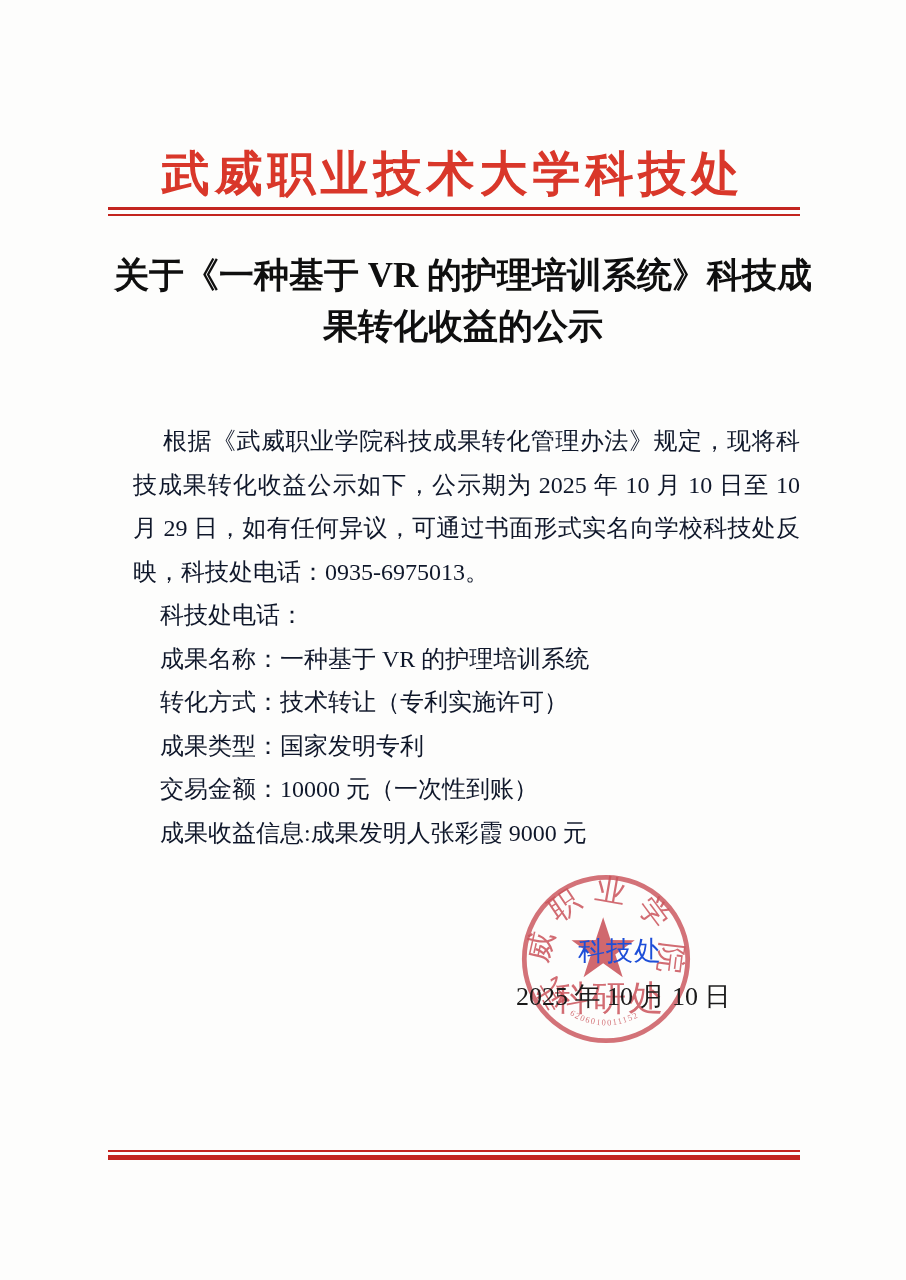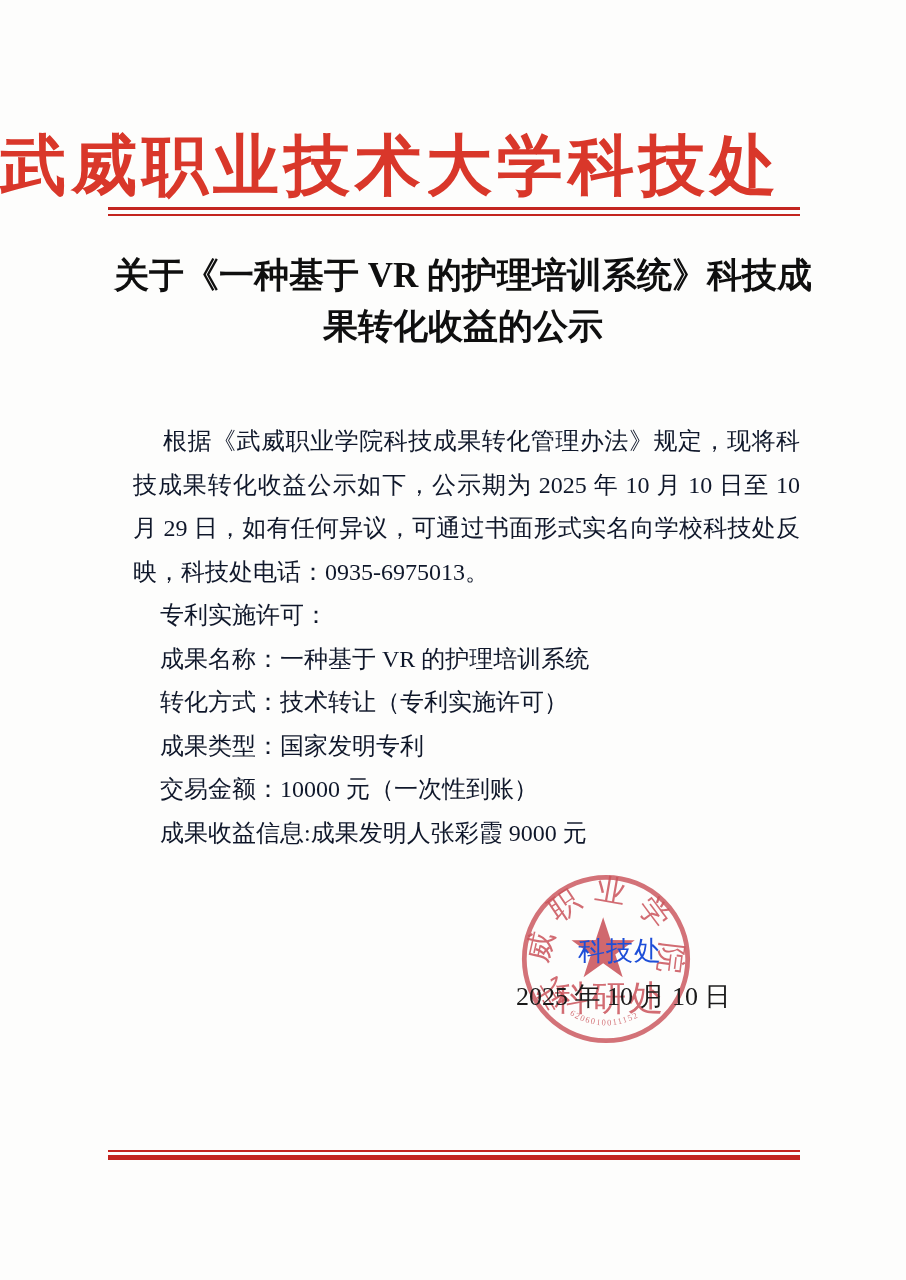--- a/index.html
+++ b/index.html
@@ -5,23 +5,23 @@
   html,body{margin:0;padding:0;background:#e8e8e8;}
   .page{
     position:relative;
     width:906px;height:1280px;
     background:#fdfdfc;
     overflow:hidden;
     font-family:"Liberation Serif","DejaVu Serif",serif;
     margin:0 auto;
   }
   .letterhead{
-    position:absolute;top:134px;left:0;width:100%;
-    text-align:left;white-space:nowrap;
-    font-size:66px;line-height:64px;font-weight:700;
+    position:absolute;top:142px;left:0;width:100%;
+    text-align:center;white-space:nowrap;
+    font-size:48px;line-height:64px;font-weight:700;
     color:#d9372a;letter-spacing:5px;
   }
   .header-rule{
     position:absolute;top:207px;left:108px;width:692px;height:4px;
     border-top:3px solid #c3251f;
     border-bottom:2px solid #c3251f;
   }
   .notice-title{
     position:absolute;top:250px;left:0;width:100%;
     text-align:center;color:#0f0f0f;
@@ -68,21 +68,21 @@
   <div class="notice-title">
     <div>关于《一种基于 VR 的护理培训系统》科技成</div>
     <div>果转化收益的公示</div>
   </div>
 
   <div class="body-block">
     <div class="bl jl indent">根据《武威职业学院科技成果转化管理办法》规定，现将科</div>
     <div class="bl jl">技成果转化收益公示如下，公示期为 2025 年 10 月 10 日至 10</div>
     <div class="bl jl">月 29 日，如有任何异议，可通过书面形式实名向学校科技处反</div>
     <div class="bl">映，科技处电话：0935-6975013。</div>
-    <div class="bl item">专利实施许可：</div>
+    <div class="bl item">科技处电话：</div>
     <div class="bl item">成果名称：一种基于 VR 的护理培训系统</div>
     <div class="bl item">转化方式：技术转让（专利实施许可）</div>
     <div class="bl item">成果类型：国家发明专利</div>
     <div class="bl item">交易金额：10000 元（一次性到账）</div>
     <div class="bl item">成果收益信息:成果发明人张彩霞 9000 元</div>
   </div>
 
   <div class="seal">
     <svg viewBox="0 0 200 200" width="190" height="190">
       <defs>

